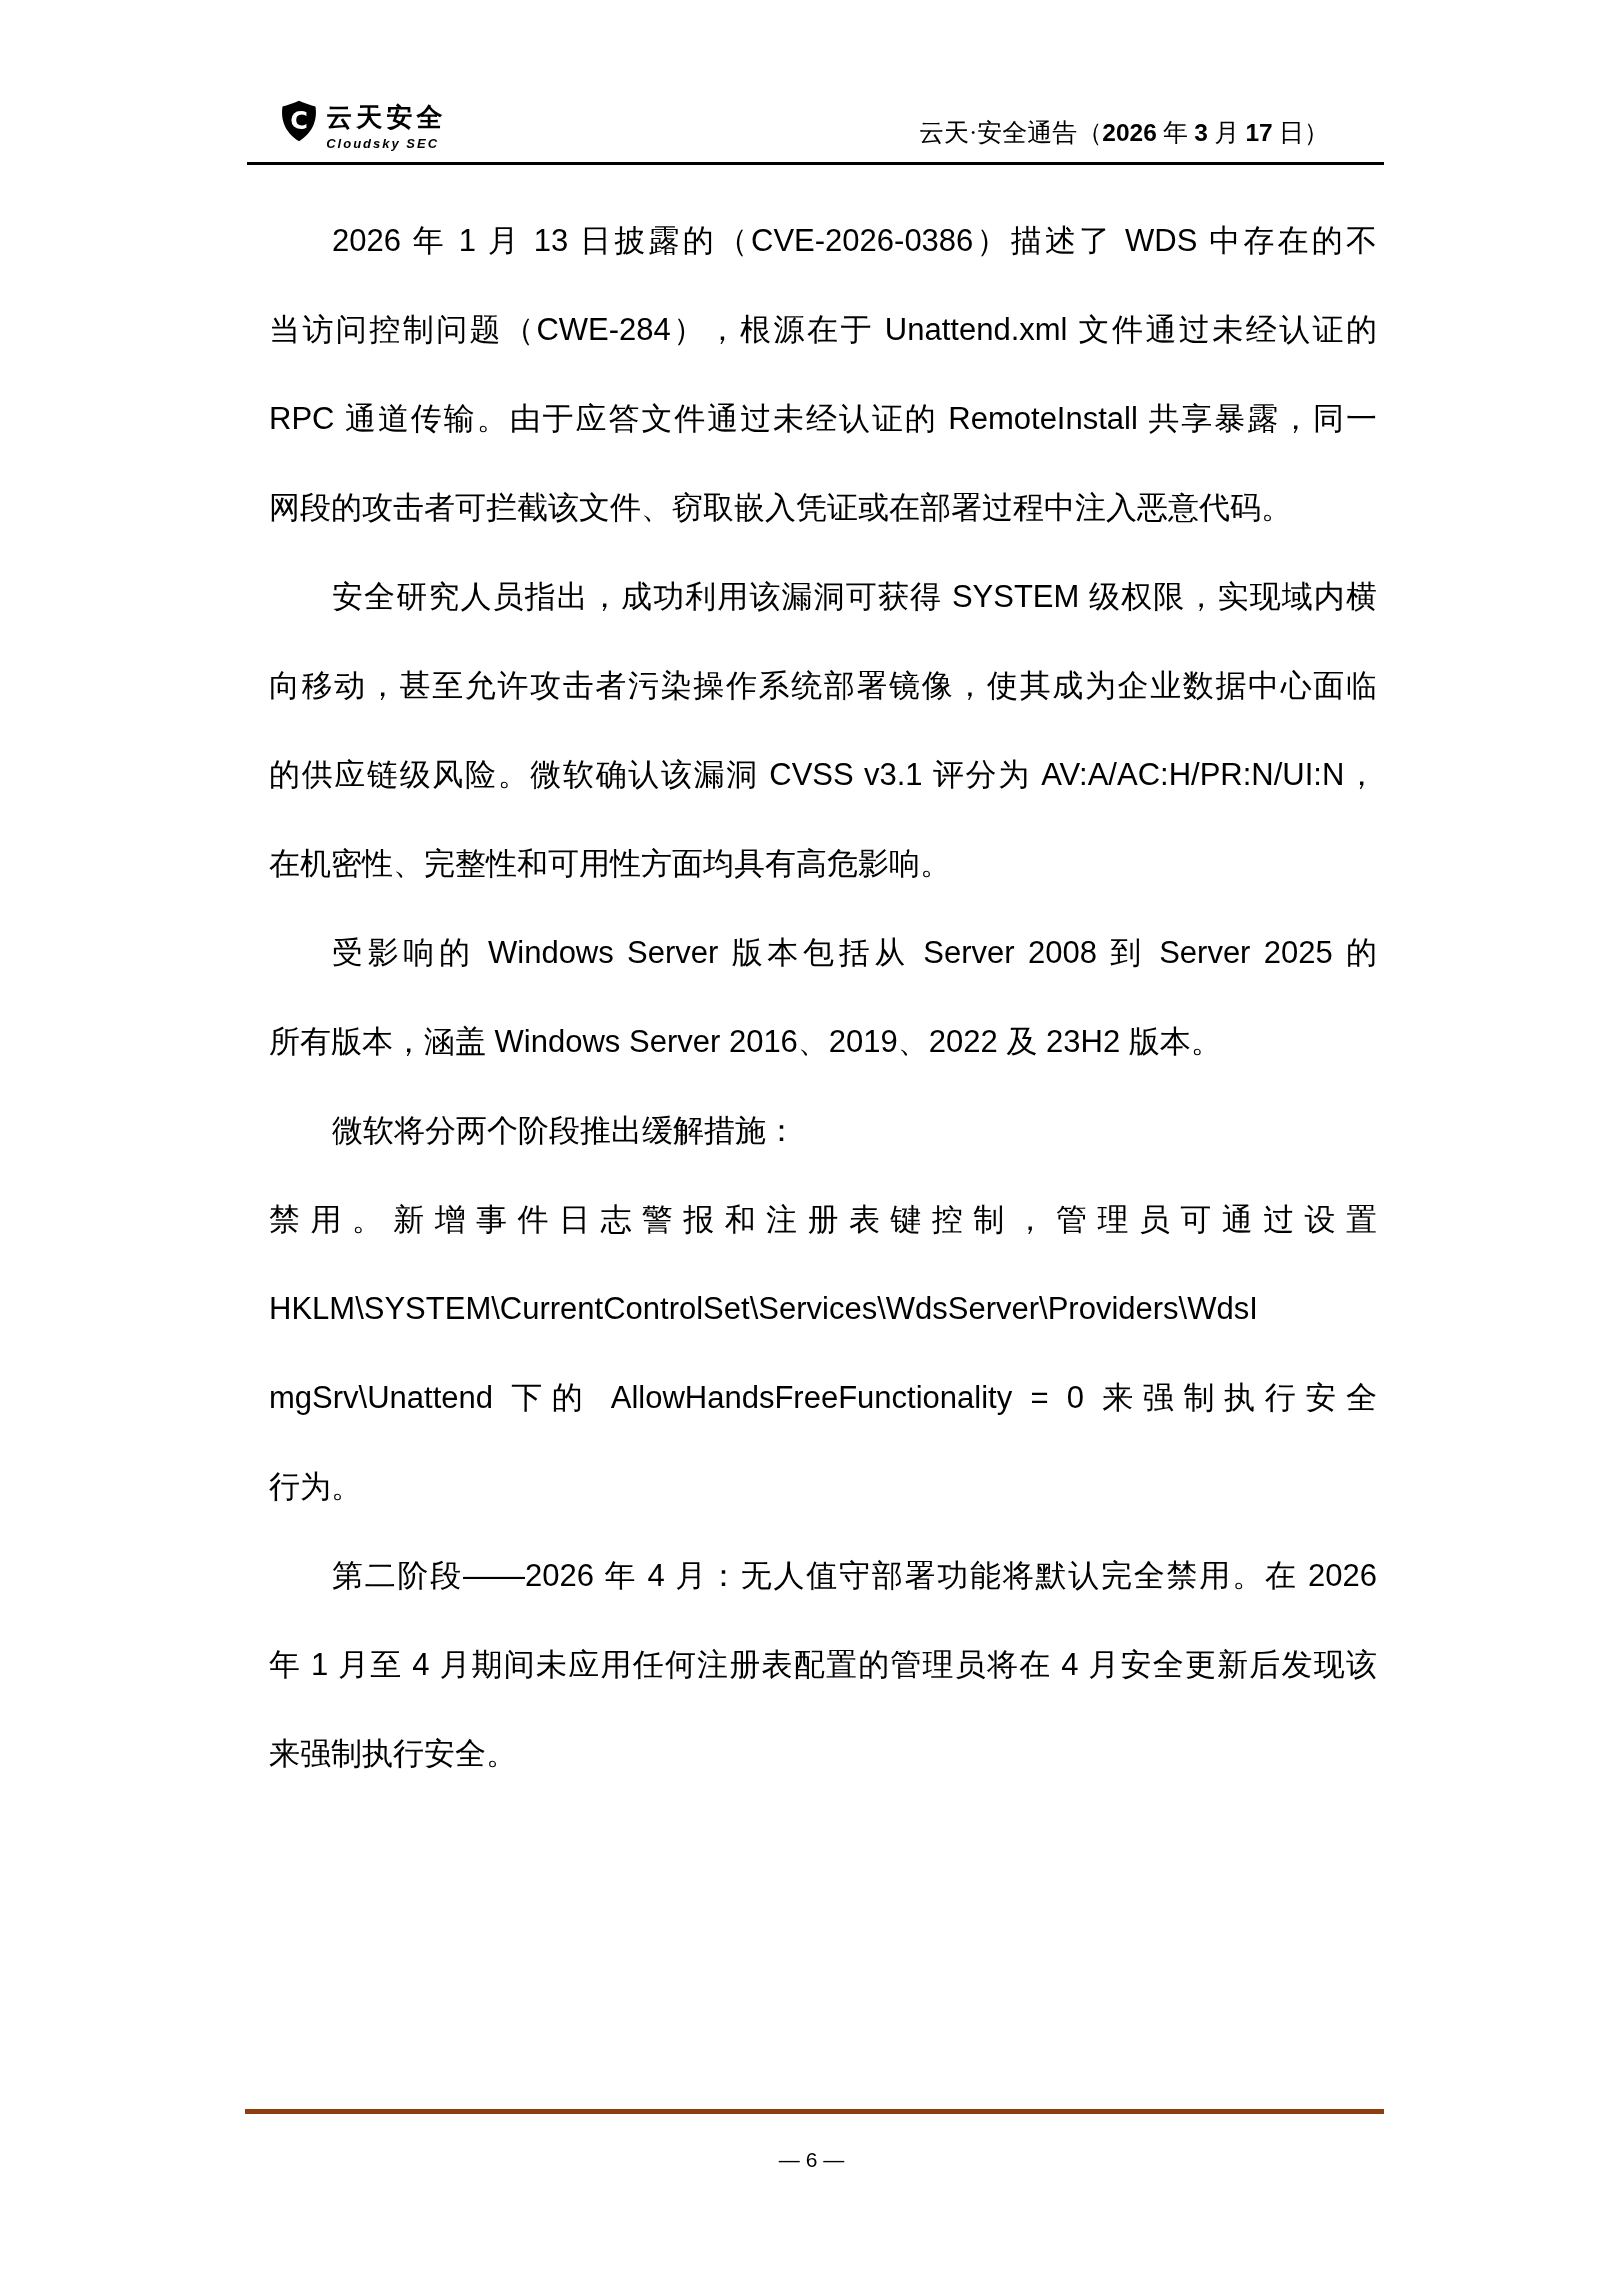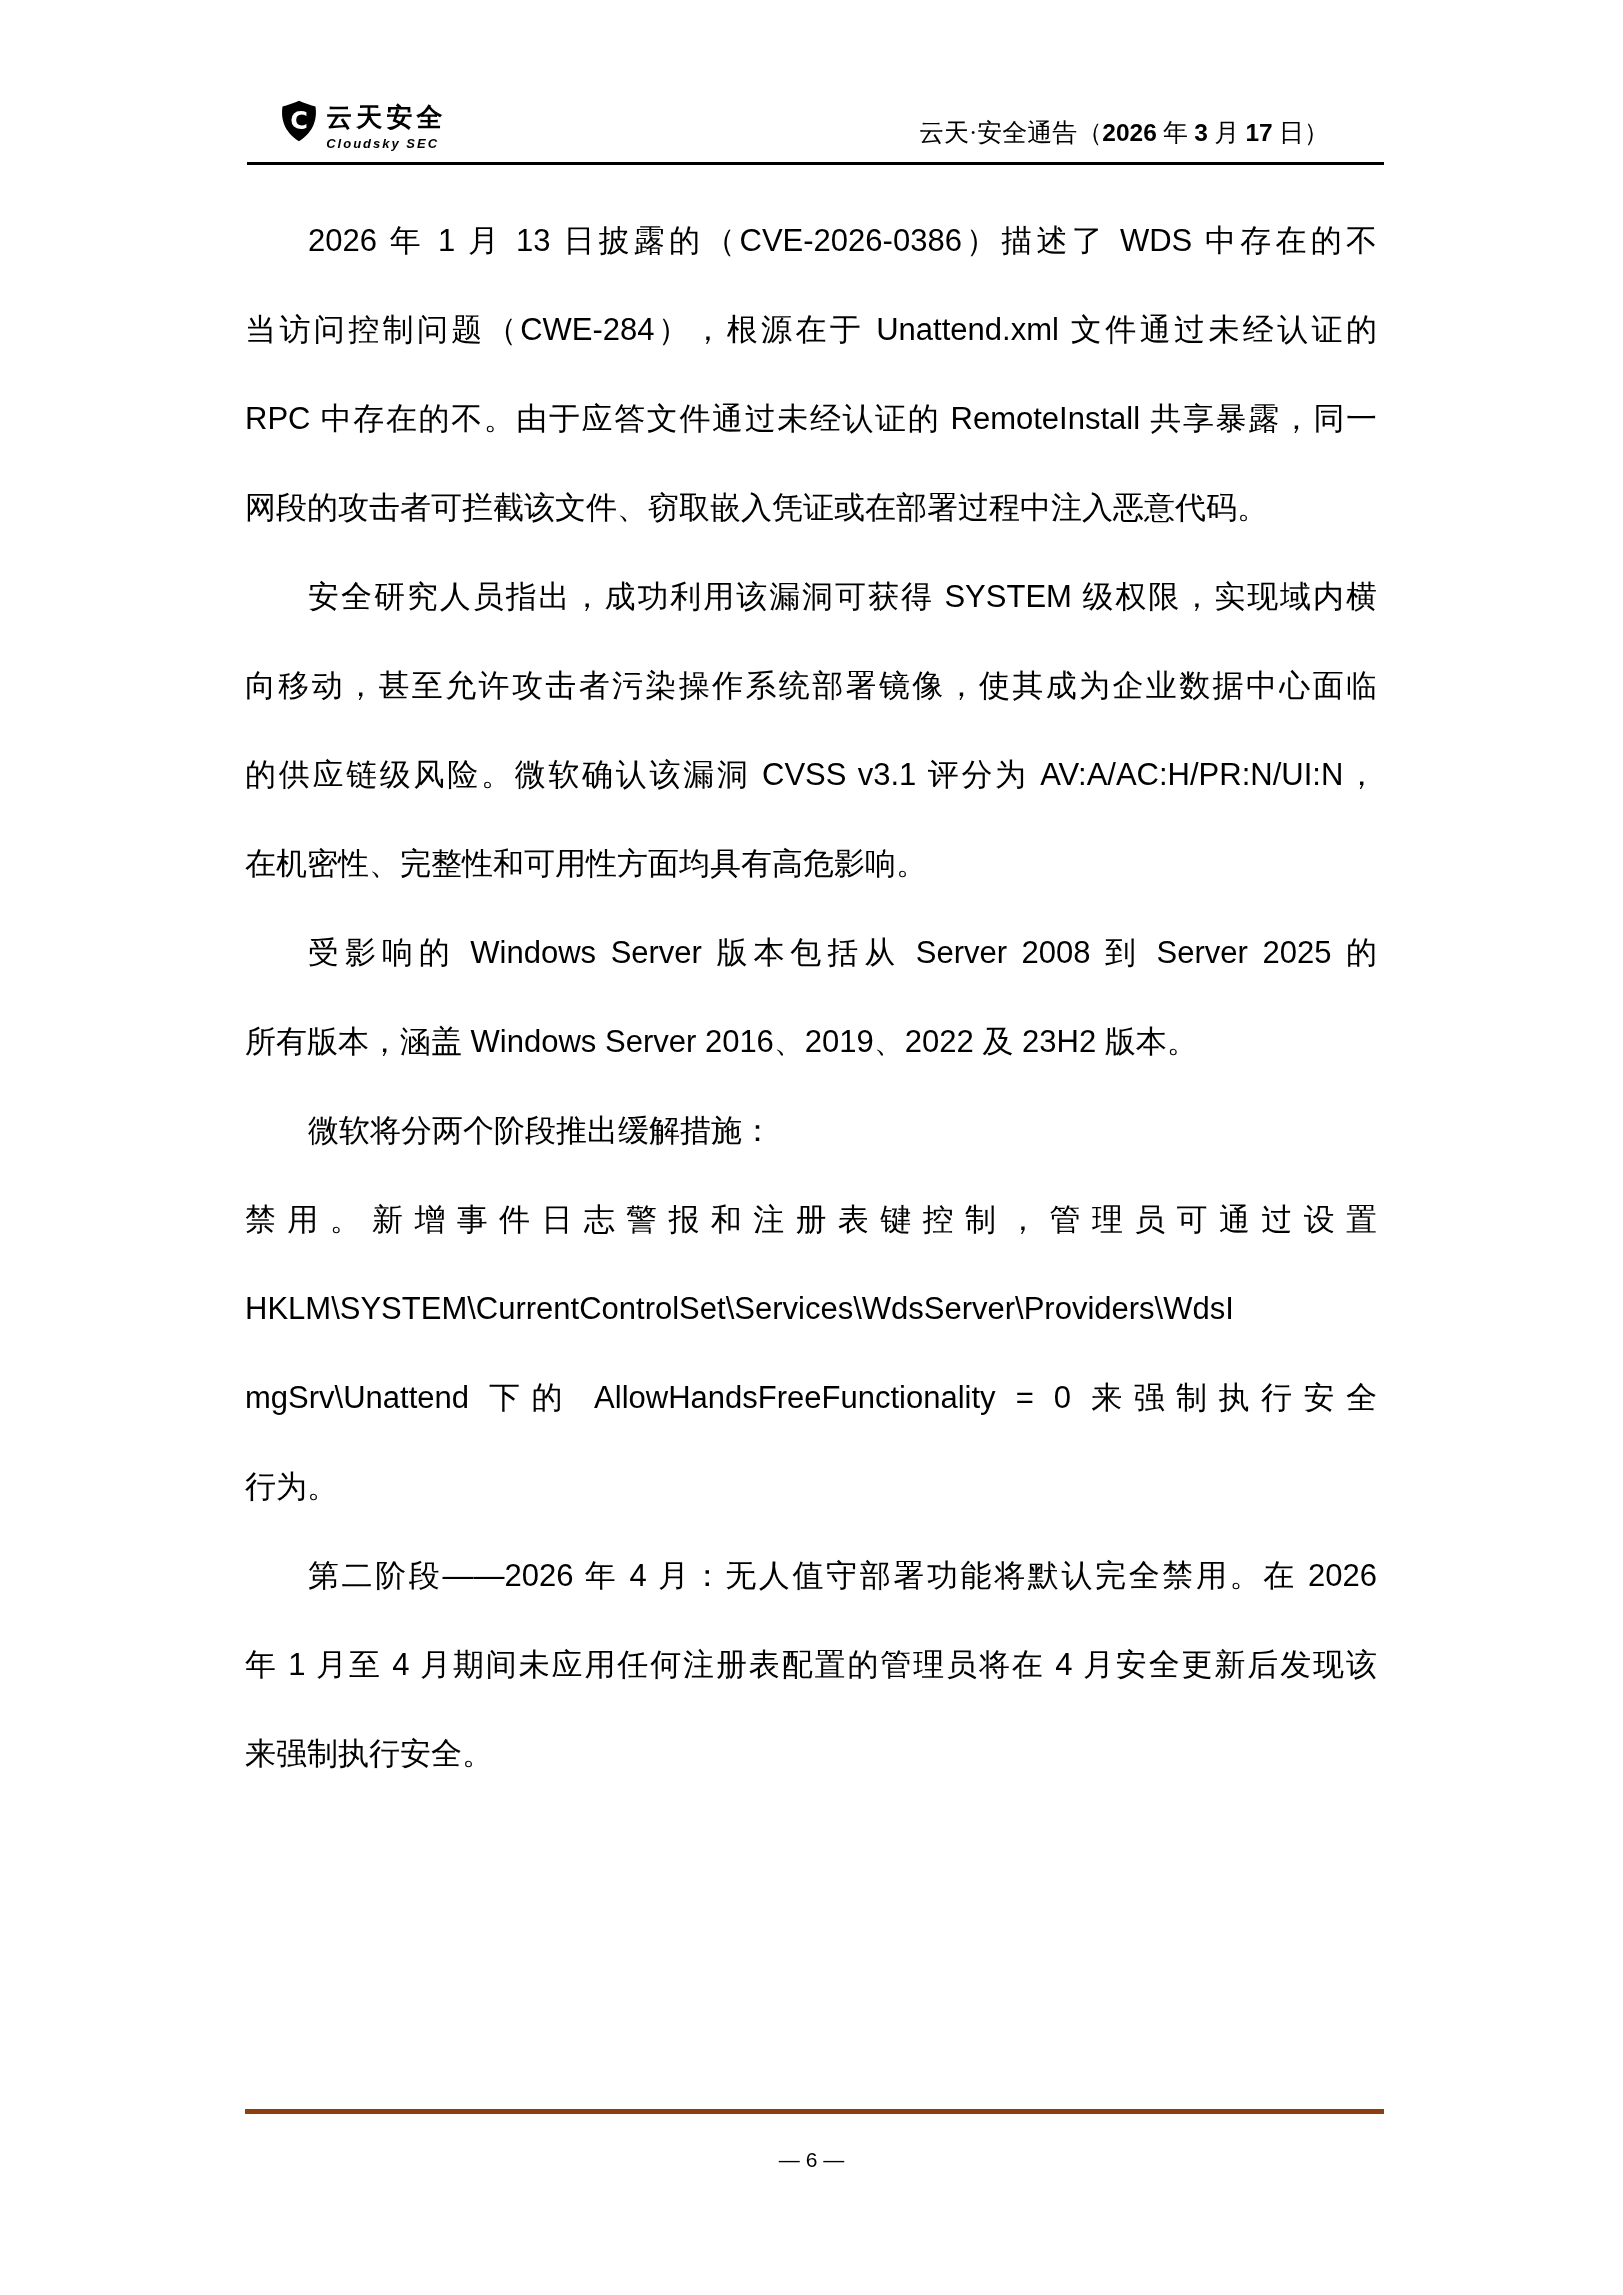--- a/index.html
+++ b/index.html
@@ -46,20 +46,21 @@
   
   .body-text {
     position: absolute; left: 245px; top: 196px; width: 1132px;
     font-size: 31px; line-height: 89px;
   }
   .body-text .line {
     height: 89px; overflow: hidden;
     text-align: justify;
     text-align-last: justify;
     text-justify: distribute;
+    margin-left: 24px;
   }
   .body-text .line.indent { text-indent: 63px; }
   .body-text .line.last {
     text-align: center;
     text-align-last: left;
   }
 
   
   .rule-bottom {
     position: absolute; left: 245px; top: 2109px;
@@ -86,21 +87,21 @@
     </div>
   </div>
 
   <div class="header-title"><span>云天·安全通告（</span><span class="b">2026</span><span> 年 </span><span class="b">3</span><span> 月 </span><span class="b">17</span><span> 日）</span></div>
 
   <div class="rule-top" style="background: rgb(0, 0, 0);"></div>
 
   <div class="body-text">
       <div class="line indent">2026 年 1 月 13 日披露的（CVE-2026-0386）描述了 WDS 中存在的不</div>
       <div class="line">当访问控制问题（CWE-284），根源在于 Unattend.xml 文件通过未经认证的</div>
-      <div class="line">RPC 中存在的不。由于应答文件通过未经认证的 RemoteInstall 共享暴露，同一</div>
+      <div class="line">RPC 通道传输。由于应答文件通过未经认证的 RemoteInstall 共享暴露，同一</div>
       <div class="line last">网段的攻击者可拦截该文件、窃取嵌入凭证或在部署过程中注入恶意代码。</div>
       <div class="line indent">安全研究人员指出，成功利用该漏洞可获得 SYSTEM 级权限，实现域内横</div>
       <div class="line">向移动，甚至允许攻击者污染操作系统部署镜像，使其成为企业数据中心面临</div>
       <div class="line">的供应链级风险。微软确认该漏洞 CVSS v3.1 评分为 AV:A/AC:H/PR:N/UI:N，</div>
       <div class="line last">在机密性、完整性和可用性方面均具有高危影响。</div>
       <div class="line indent">受影响的 Windows Server 版本包括从 Server 2008 到 Server 2025 的</div>
       <div class="line last">所有版本，涵盖 Windows Server 2016、2019、2022 及 23H2 版本。</div>
       <div class="line indent last">微软将分两个阶段推出缓解措施：</div>
       <div class="line">禁用。新增事件日志警报和注册表键控制，管理员可通过设置</div>
       <div class="line">HKLM\SYSTEM\CurrentControlSet\Services\WdsServer\Providers\WdsI</div>

